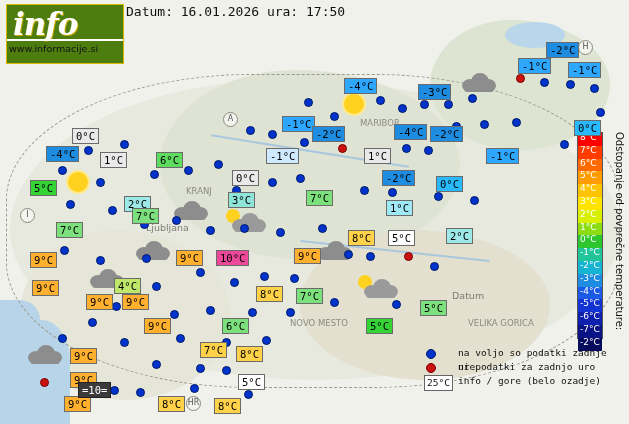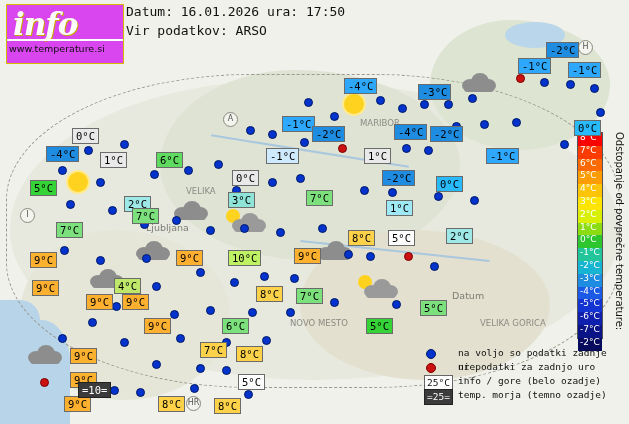--- a/index.html
+++ b/index.html
@@ -8,21 +8,21 @@
 
   
   .land{position:absolute;background:#e9ebe2;}
   .terrain{position:absolute;border-radius:45% 55% 50% 50%/50%;}
   .sea{position:absolute;background:#b8d4e8;}
   .lake{position:absolute;background:#b9d6ea;border-radius:50%;}
   .river{position:absolute;background:#a9c7dd;}
   .border{position:absolute;border:1px dashed #9a9a8d;border-radius:40%;}
 
   
-  #logo{position:absolute;left:6px;top:4px;width:116px;height:58px;background:#d946ef;border:1px solid #d9b900;text-align:right;}
+  #logo{position:absolute;left:6px;top:4px;width:116px;height:58px;background:#4d7c0f;border:1px solid #d9b900;text-align:right;}
   #logo .word{position:absolute;left:6px;top:1px;font-family:"DejaVu Serif",serif;font-weight:bold;font-style:italic;font-size:31px;color:#ffffff;text-shadow:1px 1px 0 #c9a800;letter-spacing:-1px;}
   #logo .url{position:absolute;left:2px;top:38px;font-size:9.5px;color:#111;font-family:"DejaVu Sans",sans-serif;}
   #logo .stripe{position:absolute;left:0;top:34px;width:116px;height:2px;background:#ffffff;}
 
   #hdr{position:absolute;left:126px;top:2px;font-size:13px;line-height:19px;color:#111;font-family:"DejaVu Sans Mono",monospace;}
 
   
   #scale{position:absolute;right:26px;top:132px;width:24px;height:205px;border:1px solid #555;}
   #scale div{height:12.8px;position:relative;}
   #scale span{position:absolute;left:2px;top:-1px;font-size:9px;color:#fff;font-family:"DejaVu Sans",sans-serif;}
@@ -76,26 +76,25 @@
   <div class="sea" style="left:0;top:320px;width:70px;height:104px;border-radius:0 40% 0 0;"></div>
   <div class="sea" style="left:0;top:300px;width:40px;height:40px;border-radius:0 60% 60% 0;"></div>
   <div class="lake" style="left:505px;top:22px;width:60px;height:26px;"></div>
   <div class="river" style="left:210px;top:150px;width:200px;height:2px;transform:rotate(9deg);"></div>
   <div class="river" style="left:300px;top:250px;width:190px;height:2px;transform:rotate(6deg);"></div>
   <div class="border" style="left:6px;top:74px;width:612px;height:312px;"></div>
 
   <div id="logo">
     <div class="word">info</div>
     <div class="stripe"></div>
-    <div class="url">www.temperature.si</div>
+    <div class="url">www.informacije.si</div>
   </div>
 
   <div id="hdr">
     <div>Datum: 16.01.2026 ura: 17:50</div>
-    <div>Vir podatkov: ARSO</div>
   </div>
 
   <div id="scaletitle">Odstopanje od povprečne temperature:</div>
   <div id="scale">
       <div style="background: rgb(255, 0, 0);">
         <span>8°C</span>
       </div>
       <div style="background: rgb(255, 59, 0);">
         <span>7°C</span>
       </div>
@@ -142,23 +141,23 @@
         <span>-7°C</span>
       </div>
       <div style="background: rgb(7, 11, 94);">
         <span>-2°C</span>
       </div>
     </div>
 
   <div id="citylayer">
       <div class="cityb" style="left: 146px; top: 222px;">Ljubljana</div>
       <div class="cityb" style="left: 452px; top: 290px;">Datum</div>
-      <div class="city" style="left: 186px; top: 186px;">VELIKA</div>
+      <div class="city" style="left: 186px; top: 186px;">KRANJ</div>
       <div class="city" style="left: 290px; top: 318px;">NOVO MESTO</div>
-      <div class="city" style="left: 480px; top: 318px;">VELIKA GORICA</div>
+      <div class="city" style="left: 468px; top: 318px;">VELIKA GORICA</div>
       <div class="city" style="left: 360px; top: 118px;">MARIBOR</div>
     </div>
   <div id="roadlayer">
       <div class="roadlbl" style="left: 223px; top: 112px;">A</div>
       <div class="roadlbl" style="left: 20px; top: 208px;">I</div>
       <div class="roadlbl" style="left: 578px; top: 40px;">H</div>
       <div class="roadlbl" style="left: 186px; top: 396px;">HR</div>
     </div>
   <div id="cloudlayer">
       <div class="cloud" style="left: 462px; top: 72px;">
@@ -321,21 +320,21 @@
       <div class="t" style="left: 232px; top: 170px; background: rgb(233, 233, 233);">0°C</div>
       <div class="t" style="left: 306px; top: 190px; background: rgb(124, 224, 124);">7°C</div>
       <div class="t" style="left: 56px; top: 222px; background: rgb(124, 224, 124);">7°C</div>
       <div class="t" style="left: 132px; top: 208px; background: rgb(124, 224, 124);">7°C</div>
       <div class="t" style="left: 386px; top: 200px; background: rgb(159, 232, 246);">1°C</div>
       <div class="t" style="left: 348px; top: 230px; background: rgb(255, 210, 74);">8°C</div>
       <div class="t hill" style="left: 388px; top: 230px; background: rgb(255, 255, 255);">5°C</div>
       <div class="t" style="left: 446px; top: 228px; background: rgb(159, 232, 232);">2°C</div>
       <div class="t" style="left: 30px; top: 252px; background: rgb(255, 176, 46);">9°C</div>
       <div class="t" style="left: 176px; top: 250px; background: rgb(255, 176, 46);">9°C</div>
-      <div class="t" style="left: 228px; top: 250px; background: #bef264;">10°C</div>
+      <div class="t" style="left: 216px; top: 250px; background: #ec4899;">10°C</div>
       <div class="t" style="left: 294px; top: 248px; background: rgb(255, 176, 46);">9°C</div>
       <div class="t" style="left: 32px; top: 280px; background: rgb(255, 176, 46);">9°C</div>
       <div class="t" style="left: 114px; top: 278px; background: rgb(191, 232, 106);">4°C</div>
       <div class="t" style="left: 256px; top: 286px; background: rgb(255, 210, 74);">8°C</div>
       <div class="t" style="left: 296px; top: 288px; background: rgb(124, 224, 124);">7°C</div>
       <div class="t" style="left: 86px; top: 294px; background: rgb(255, 176, 46);">9°C</div>
       <div class="t" style="left: 122px; top: 294px; background: rgb(255, 176, 46);">9°C</div>
       <div class="t" style="left: 366px; top: 318px; background: rgb(54, 211, 54);">5°C</div>
       <div class="t" style="left: 420px; top: 300px; background: rgb(124, 224, 124);">5°C</div>
       <div class="t" style="left: 144px; top: 318px; background: rgb(255, 176, 46);">9°C</div>
@@ -349,17 +348,16 @@
       <div class="t" style="left: 158px; top: 396px; background: rgb(255, 210, 74);">8°C</div>
       <div class="t" style="left: 214px; top: 398px; background: rgb(255, 210, 74);">8°C</div>
       <div class="t sea-t" style="left: 78px; top: 382px;">=10=</div>
     </div>
 
   <div id="legend">
     <div id="legendrows">
         <div class="row"><span class="mk b"></span><span>na voljo so podatki zadnje ure</span></div>
         <div class="row"><span class="mk r"></span><span>ni podatki za zadnjo uro</span></div>
         <div class="row"><span class="mk w">25°C</span><span>info / gore (belo ozadje)</span></div>
-        <div class="row"><span class="mk k">=25=</span><span>temp. morja (temno ozadje)</span></div>
       </div>
   </div>
 
 </div>
 
 </body></html>

